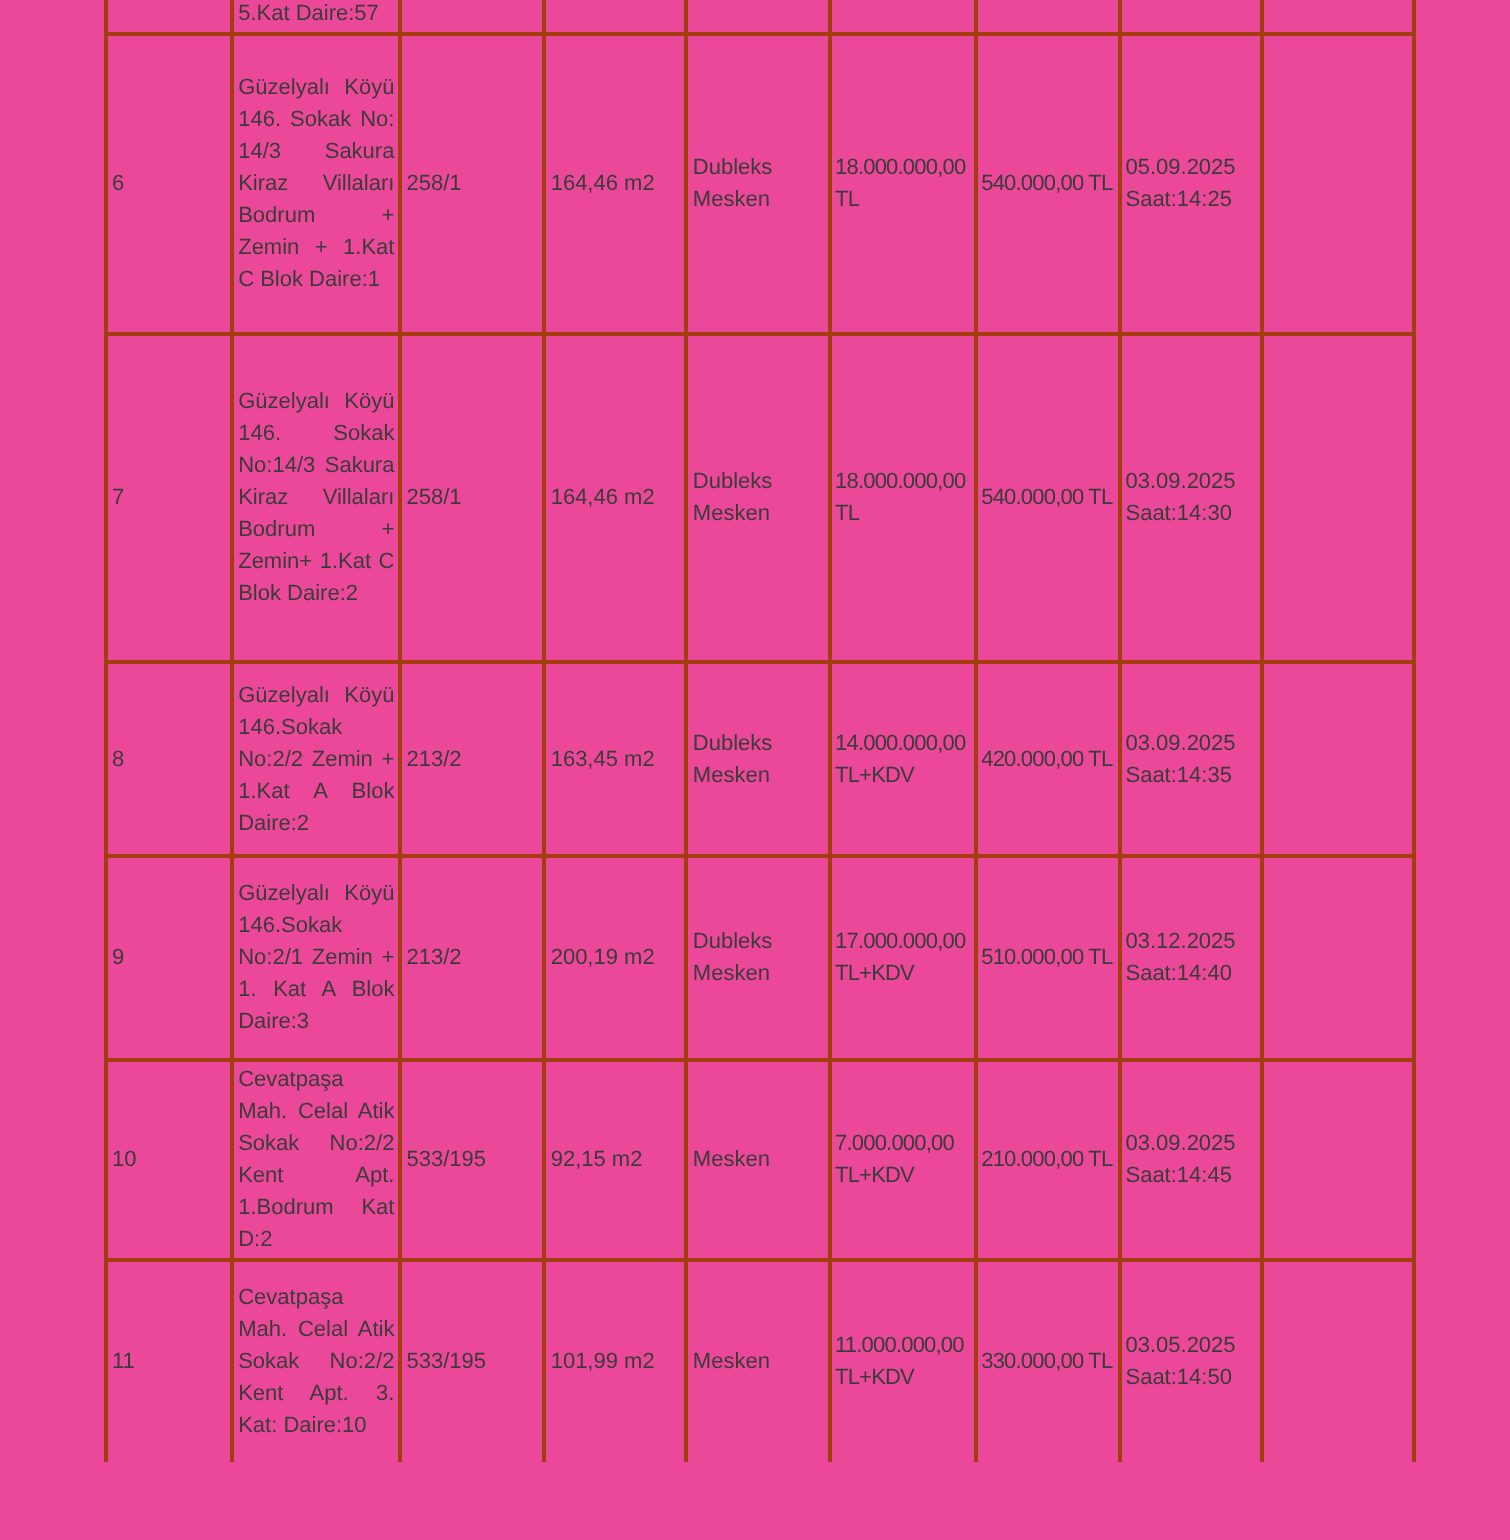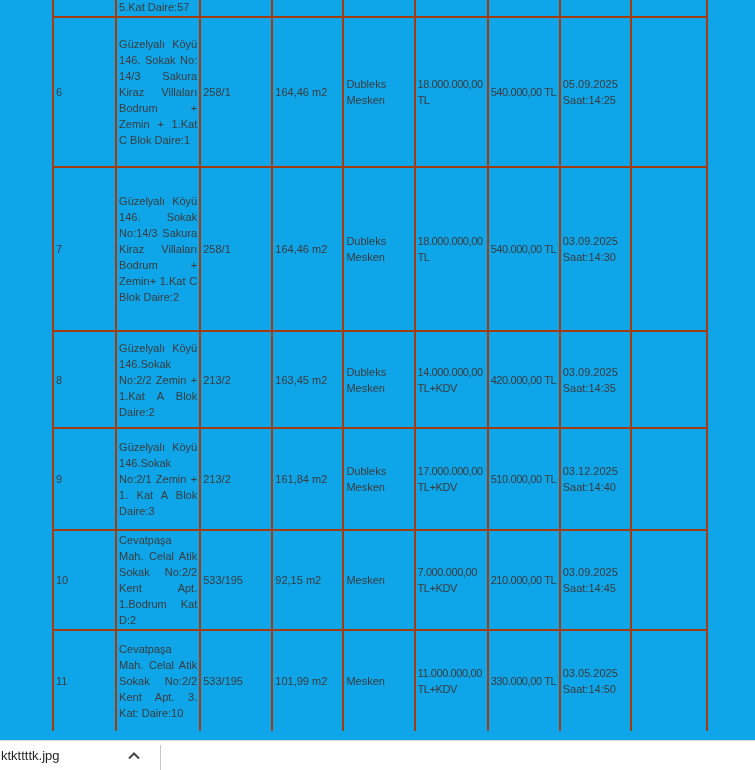--- a/index.html
+++ b/index.html
@@ -2,21 +2,21 @@
 <html><head>
 <meta charset="utf-8">
 <style>
   * { margin: 0; padding: 0; box-sizing: border-box; }
   html, body {
     width: 755px; height: 770px;
     background: #ffffff;
     overflow: hidden;
     font-family: "Liberation Sans", sans-serif;
   }
-  .page { position: relative; width: 755px; height: 770px; background: #0ea5e9; }
+  .page { position: relative; width: 755px; height: 770px; background: #ec4899; }
 
   
   .table-clip {
     position: absolute;
     left: 52px; top: 0;
     width: 662px; height: 731px;
     overflow: hidden;
   }
   table.listings {
     margin-top: -12px;
@@ -144,21 +144,21 @@
     <td class="c-price">14.000.000,00 TL+KDV</td>
     <td class="c-deposit">420.000,00 TL</td>
     <td class="c-datetime">03.09.2025 Saat:14:35</td>
     <td class="c-extra"></td>
   </tr>
 
   <tr>
     <td class="c-no">9</td>
     <td class="c-addr">Güzelyalı Köyü 146.Sokak No:2/1 Zemin + 1. Kat A Blok Daire:3</td>
     <td class="c-parcel">213/2</td>
-    <td class="c-area">161,84 m2</td>
+    <td class="c-area">200,19 m2</td>
     <td class="c-type">Dubleks Mesken</td>
     <td class="c-price">17.000.000,00 TL+KDV</td>
     <td class="c-deposit">510.000,00 TL</td>
     <td class="c-datetime">03.12.2025 Saat:14:40</td>
     <td class="c-extra"></td>
   </tr>
 
   <tr>
     <td class="c-no">10</td>
     <td class="c-addr">Cevatpaşa Mah. Celal Atik Sokak No:2/2 Kent Apt. 1.Bodrum Kat D:2</td>
@@ -179,23 +179,14 @@
     <td class="c-type">Mesken</td>
     <td class="c-price">11.000.000,00 TL+KDV</td>
     <td class="c-deposit">330.000,00 TL</td>
     <td class="c-datetime">03.05.2025 Saat:14:50</td>
     <td class="c-extra"></td>
   </tr>
 </tbody>
     </table>
   </div>
 
-  <div class="download-bar">
-    <span class="dl-filename">ktkttttk.jpg</span>
-    <button class="dl-chevron">
-      <svg width="12" height="8" viewBox="0 0 12 8">
-        <polyline points="1,6.5 6,1.5 11,6.5" fill="none" stroke="#444444" stroke-width="2"></polyline>
-      </svg>
-    </button>
-    <div class="dl-divider"></div>
-  </div>
 
 </div>
 
 </body></html>

